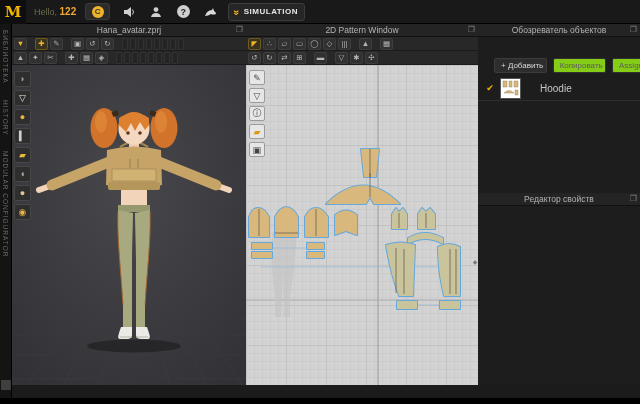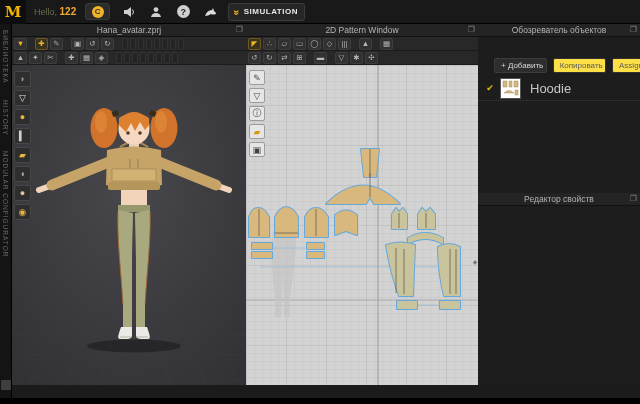--- a/index.html
+++ b/index.html
@@ -61,27 +61,27 @@
 
   
   .pright { position:absolute; left:478px; top:24px; width:162px; height:361px; background:#1d1d1d; }
   .tabs { position:absolute; left:0; top:13px; width:162px; height:15px; background:#171717; border-bottom:1px solid #101010; display:flex; align-items:stretch; }
   .tab { padding:0 6px; font-size:8px; color:#8a8a8a; display:flex; align-items:center; white-space:nowrap; overflow:hidden; }
   .tab.active { background:#303030; color:#dadada; border-radius:2px 2px 0 0; }
   .tab-arrows { margin-left:auto; display:flex; align-items:center; gap:2px; padding-right:2px; }
   .tab-arrows span { font-size:6px; color:#9a9a9a; }
   .ob-actions { position:absolute; left:12px; top:31px; width:162px; height:20px; display:flex; align-items:center; gap:6px; padding:0 4px; }
   .abtn { height:15px; padding:0 6px; background:#2d2d2d; border:1px solid #3c3c3c; border-radius:2px; font-size:8px; color:#d6d6d6; display:flex; align-items:center; white-space:nowrap; overflow:hidden; }
-  .abtn.disabled { color:#5d5d5d; background:#fde047; border-color:#313131; }
+  .abtn.disabled { color:#5d5d5d; background:#84cc16; border-color:#313131; }
   .ob-list { position:absolute; left:0; top:52px; width:162px; }
   .ob-row { height:25px; display:flex; align-items:center; border-bottom:1px solid #2e2e2e; padding:0 4px; }
   .chk { width:16px; font-size:9px; color:#f0b400; text-align:center; }
   .thumb { width:21px; height:21px; background:#fff; border:1px solid #555; margin-left:2px; overflow:hidden; flex:none; }
   .thumb.swatch { background:#ab8a63; }
-  .ob-name { margin-left:9px; font-size:13px; color:#c6c6c6; }
+  .ob-name { margin-left:19px; font-size:10px; color:#c6c6c6; }
   .prop-head { left:0; top:169px; width:162px; }
 
   
   .statusbar { position:absolute; left:0; top:385px; width:640px; height:13px; background:#1a1a1a; border-top:1px solid #000; display:flex; align-items:center; }
   .version { margin-left:8px; font-size:7.5px; color:#5d5d52; }
   .sb-right { margin-left:auto; margin-right:8px; display:flex; align-items:center; gap:5px; }
   .sb-btn { min-width:14px; height:9px; border:1px solid #4e4e4e; border-radius:1px; color:#ababab; font-size:6px; display:flex; align-items:center; justify-content:center; padding:0 1px; background:#222; }
   .sb-sep { width:1px; height:8px; background:#3a3a3a; }
   .blackstrip { position:absolute; left:0; top:398px; width:640px; height:6px; background:#000; }
 

